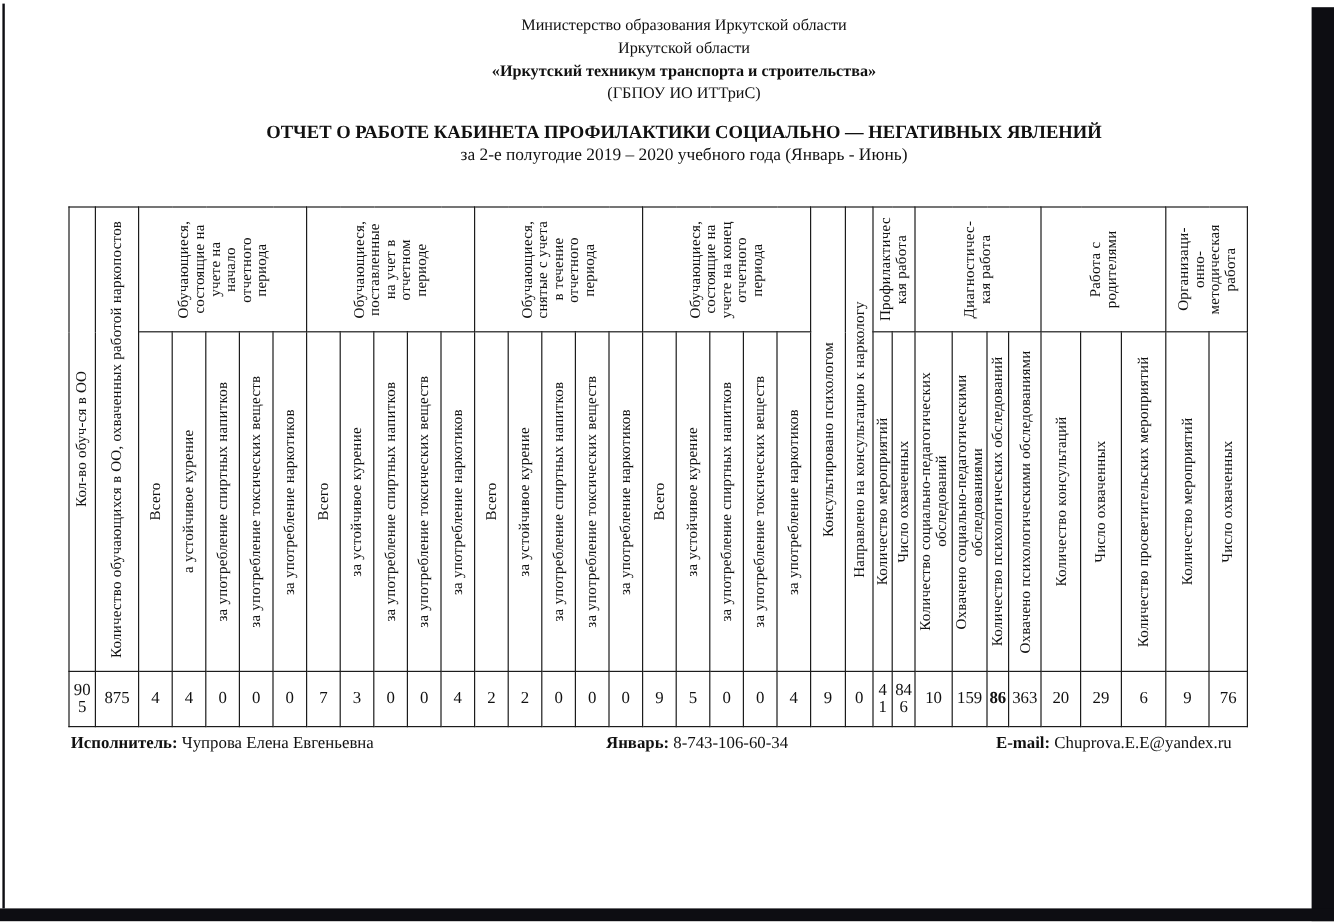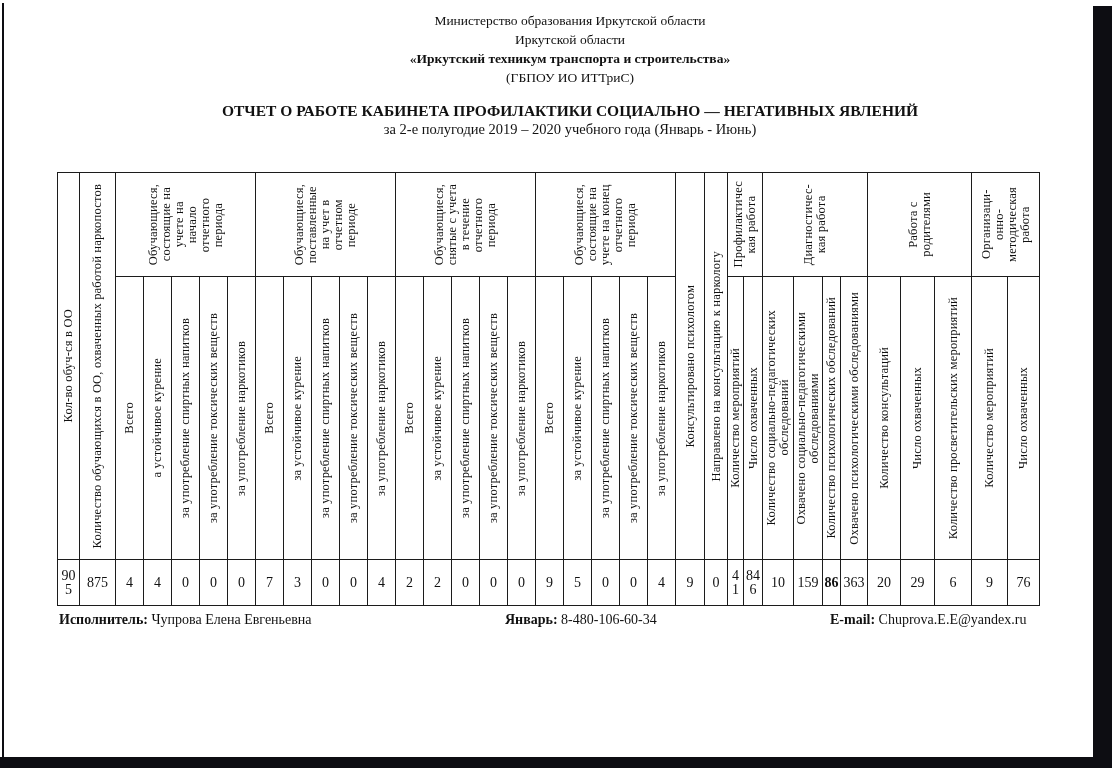--- a/index.html
+++ b/index.html
@@ -292,20 +292,20 @@
   </tbody>
     </table>
 
   <div class="foot">
     <div class="fi f1">
       <span class="lbl">Исполнитель:</span>
       <span>Чупрова Елена Евгеньевна</span>
     </div>
     <div class="fi f2">
       <span class="lbl">Январь:</span>
-      <span>8-480-106-60-34</span>
+      <span>8-743-106-60-34</span>
     </div>
     <div class="fi f3">
       <span class="lbl">E-mail:</span>
       <span>Chuprova.E.E@yandex.ru</span>
     </div>
   </div>
 </div>
 
 </body></html>

